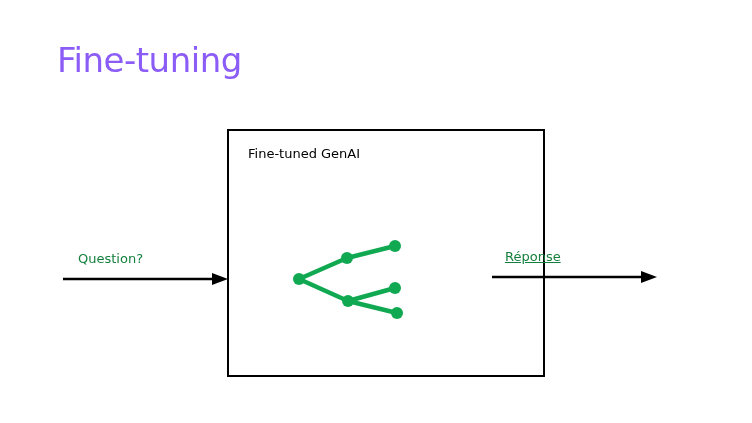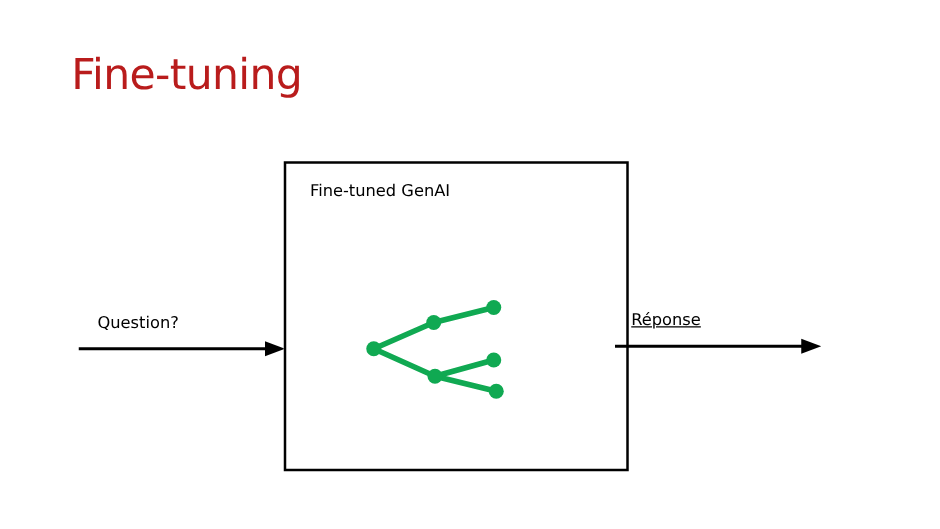--- a/index.html
+++ b/index.html
@@ -13,28 +13,28 @@
     color: #000000;
   }
   .slide-title {
     position: absolute;
     left: 57px;
     top: 40px;
     margin: 0;
     font-size: 34px;
     font-weight: 400;
     letter-spacing: -0.5px;
-    color: #b91c1c;
+    color: #8b5cf6;
     white-space: nowrap;
   }
   .genai-box {
     position: absolute;
     left: 227px;
     top: 129px;
-    width: 276px;
+    width: 318px;
     height: 248px;
     border: 2px solid #000000;
     box-sizing: border-box;
     background: #ffffff;
   }
   .genai-box-label {
     position: absolute;
     left: 19px;
     top: 15px;
     font-size: 13px;
@@ -44,21 +44,21 @@
   .network-graph {
     position: absolute;
     left: 0;
     top: 0;
     width: 262px;
     height: 244px;
   }
   .io-label {
     position: absolute;
     font-size: 13px;
-    color: #000000;
+    color: #15803d;
     white-space: nowrap;
   }
   .io-label.question { left: 78px;  top: 251px; }
   .io-label.response { left: 505px; top: 249px; text-decoration: underline; }
   .arrow { position: absolute; display: block; }
   .arrow-in  { left: 62px;  top: 270px; }
   .arrow-out { left: 491px; top: 268px; }
 </style>
 </head>
 <body>

